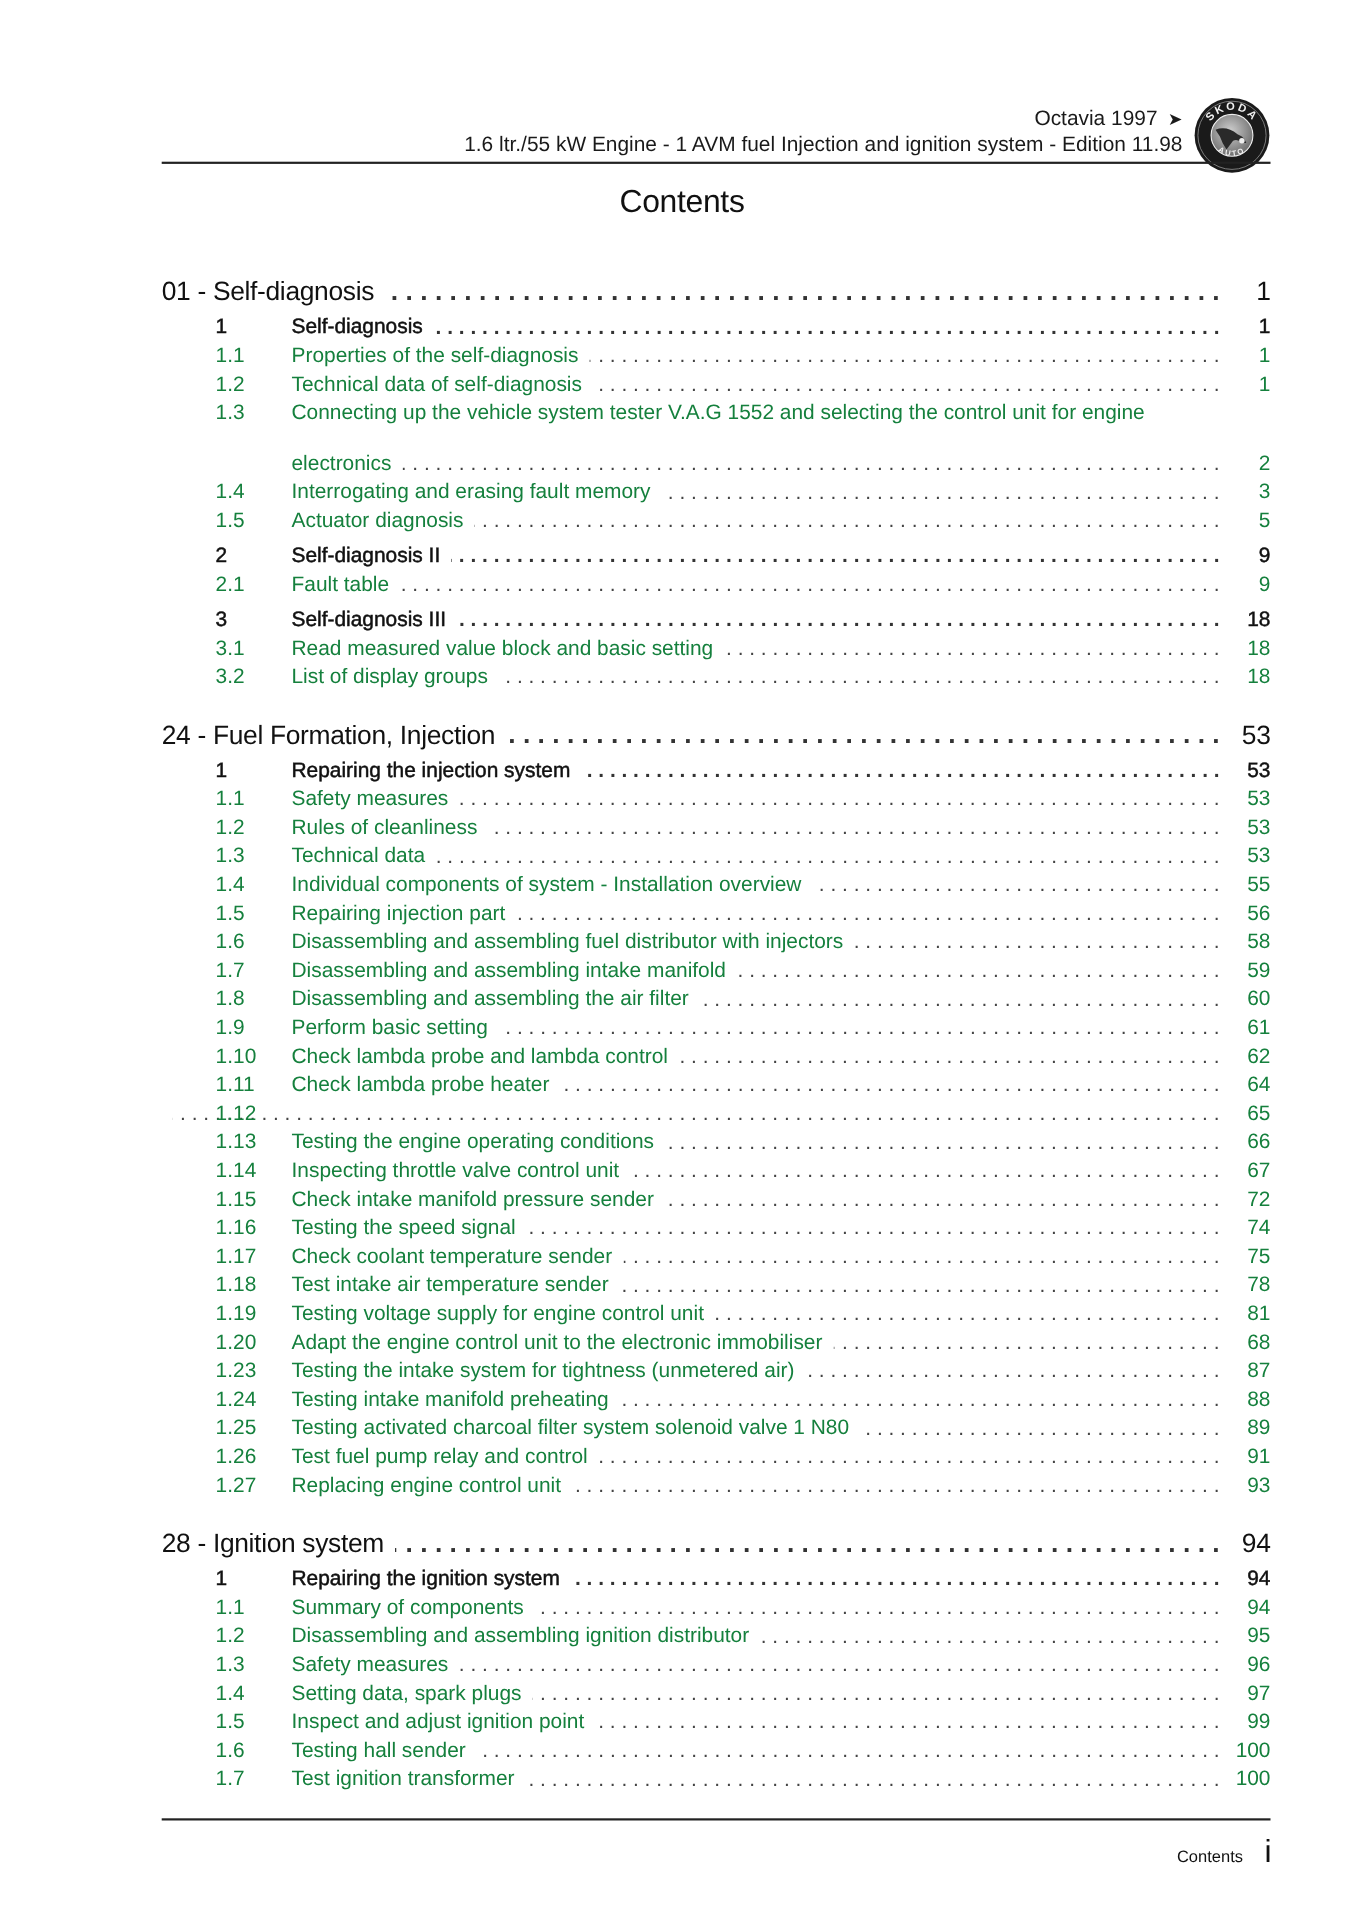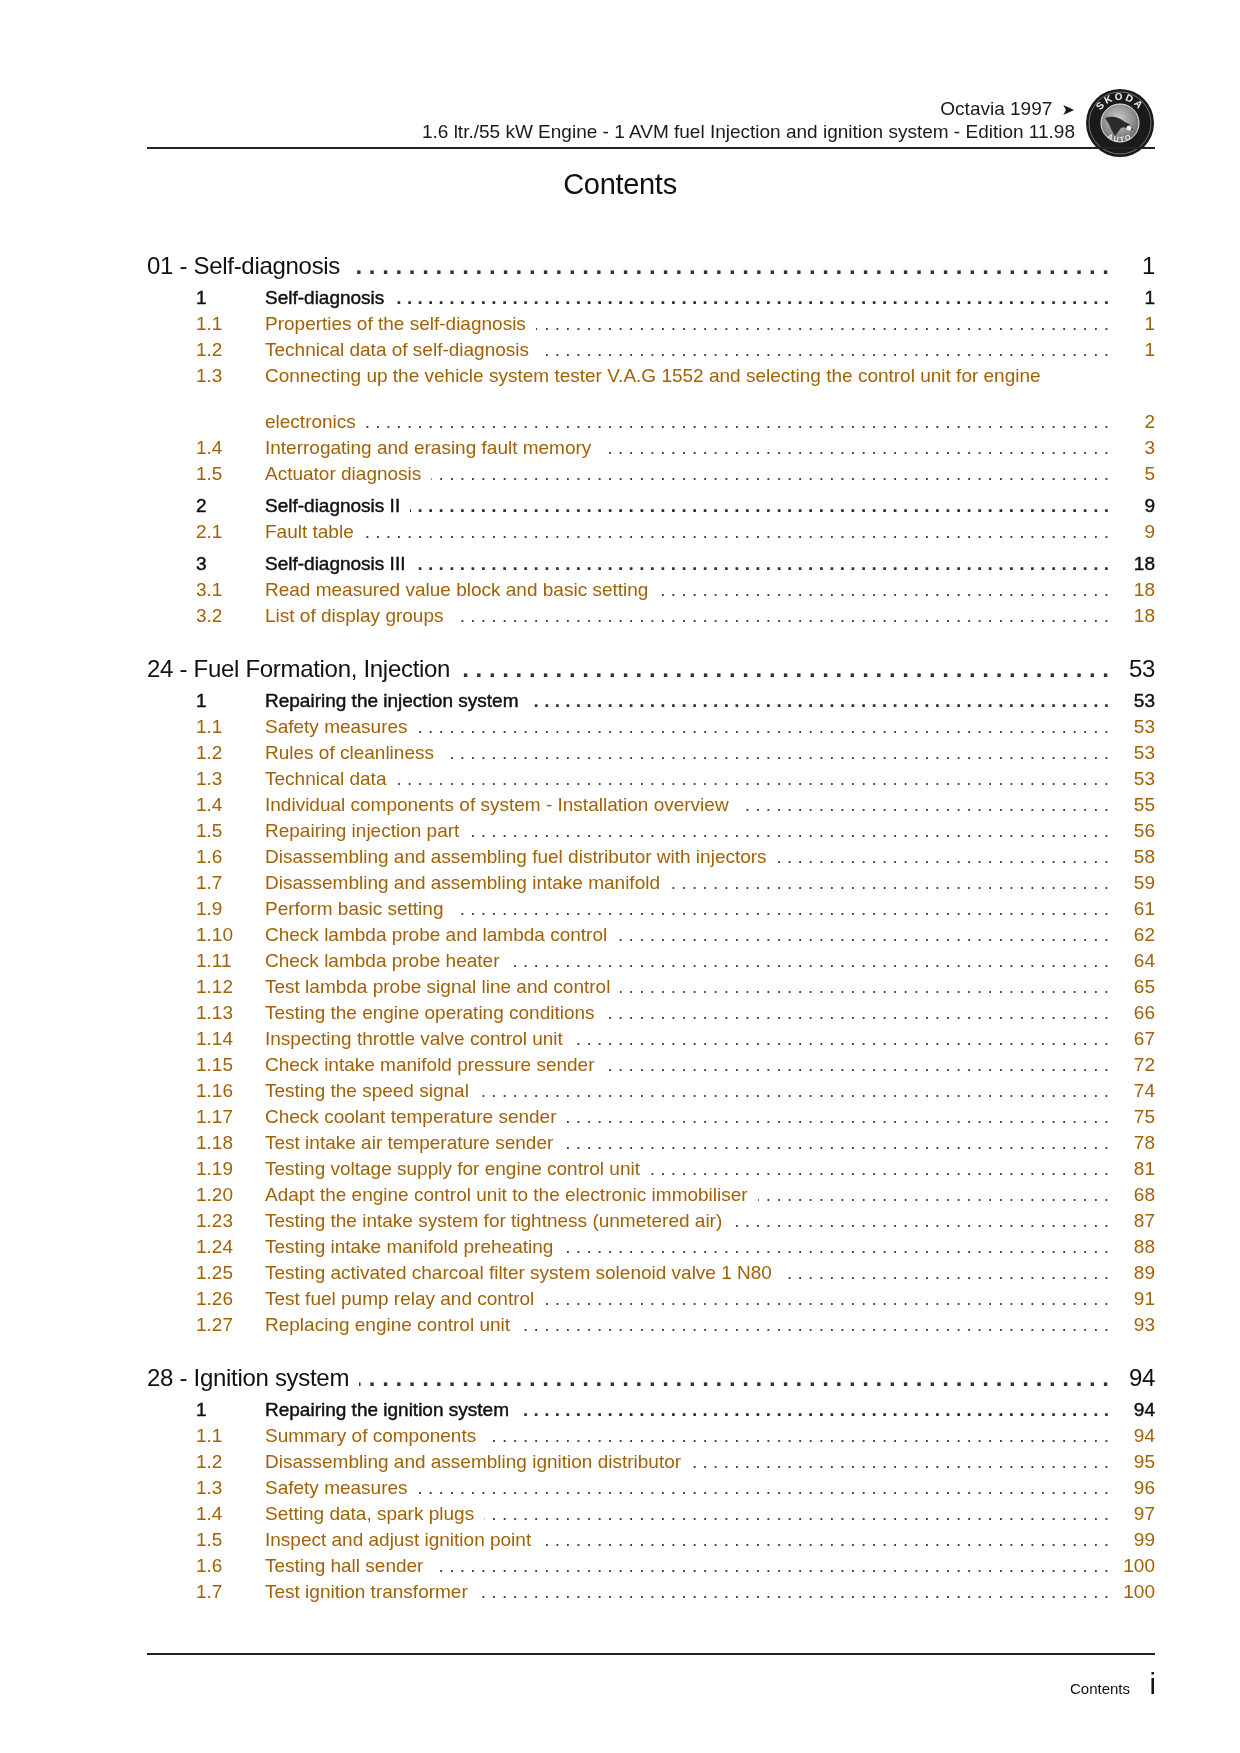--- a/index.html
+++ b/index.html
@@ -30,21 +30,21 @@
   .chapter .dots { font-weight: bold; direction: rtl; text-align: left; }
   .chapter + .section { margin-top: 0; }
   .chapter-gap { height: 14px; }
 
   .section, .sub { font-size: 19px; line-height: 26px; }
   .section .num, .sub .num { position: absolute; left: 49px; }
   .section .title, .sub .title { margin-left: 118px; }
   .section { font-weight: normal; -webkit-text-stroke: 0.45px #111; margin-top: 6px; }
   .section .dots { -webkit-text-stroke: 0; font-weight: bold; }
   .section .page { -webkit-text-stroke: 0.45px #111; }
-  .sub { color: #a16207; }
+  .sub { color: #15803d; }
   .sub .dots { color: #444; }
 
   .dots { direction: rtl; text-align: left; }
 
   .sub.wrap { display: block; }
   .sub.wrap .title-line1 { margin-left: 118px; display: block; }
   .sub.wrap .line2 { display: flex; align-items: baseline; }
   .sub.wrap .line2 .title2 { margin-left: 118px; margin-top: 20px; }
 
   .footer-rule { position: absolute; left: 147px; top: 1653px; width: 1008px; height: 2px; background: #222; }
@@ -211,40 +211,45 @@
       <span class="dots"></span>
       <span class="page">58</span>
     </div>
     <div class="row sub">
       <span class="num">1.7</span>
       <span class="title">Disassembling and assembling intake manifold</span>
       <span class="dots"></span>
       <span class="page">59</span>
     </div>
     <div class="row sub">
+      <span class="num">1.8</span>
+      <span class="title">Disassembling and assembling the air filter</span>
+      <span class="dots"></span>
+      <span class="page">60</span>
+    </div>
+    <div class="row sub">
       <span class="num">1.9</span>
       <span class="title">Perform basic setting</span>
       <span class="dots"></span>
       <span class="page">61</span>
     </div>
     <div class="row sub">
       <span class="num">1.10</span>
       <span class="title">Check lambda probe and lambda control</span>
       <span class="dots"></span>
       <span class="page">62</span>
     </div>
     <div class="row sub">
       <span class="num">1.11</span>
       <span class="title">Check lambda probe heater</span>
       <span class="dots"></span>
       <span class="page">64</span>
     </div>
     <div class="row sub">
       <span class="num">1.12</span>
-      <span class="title">Test lambda probe signal line and control</span>
       <span class="dots"></span>
       <span class="page">65</span>
     </div>
     <div class="row sub">
       <span class="num">1.13</span>
       <span class="title">Testing the engine operating conditions</span>
       <span class="dots"></span>
       <span class="page">66</span>
     </div>
     <div class="row sub">

